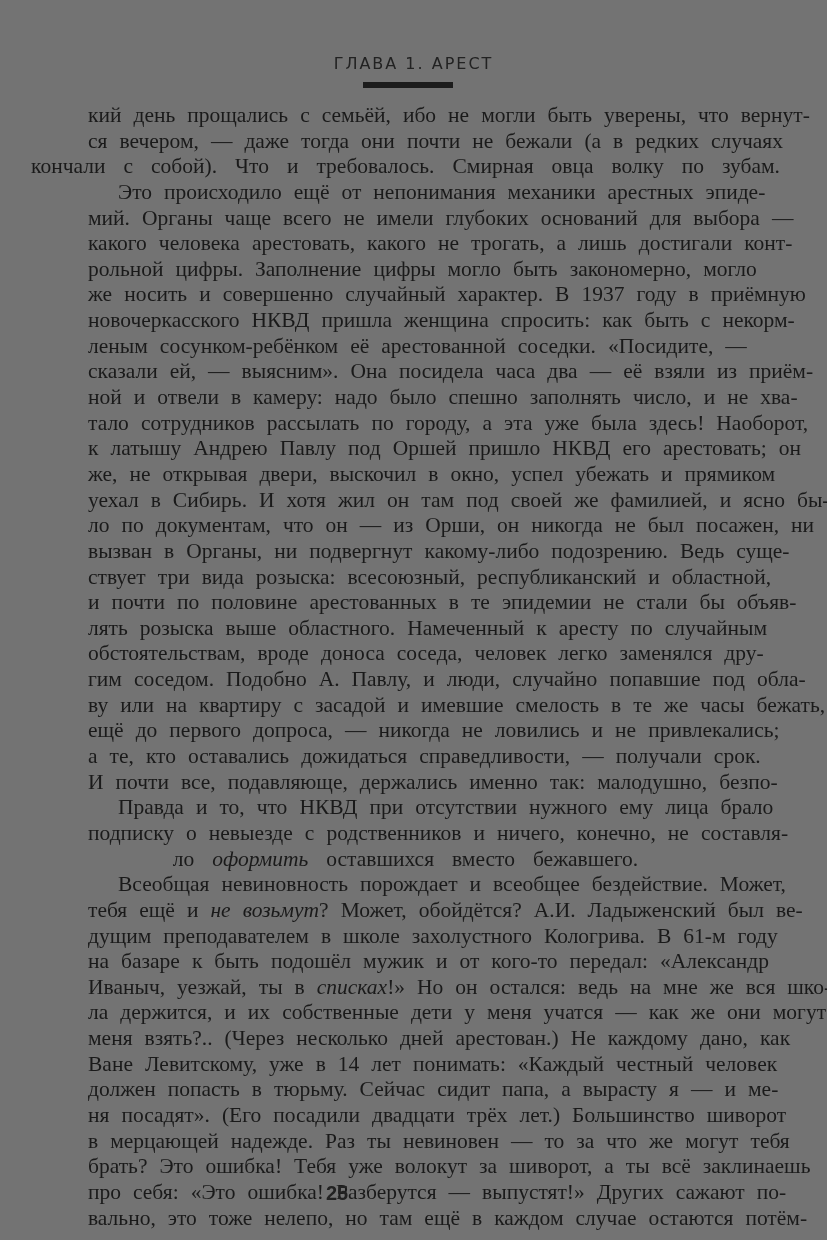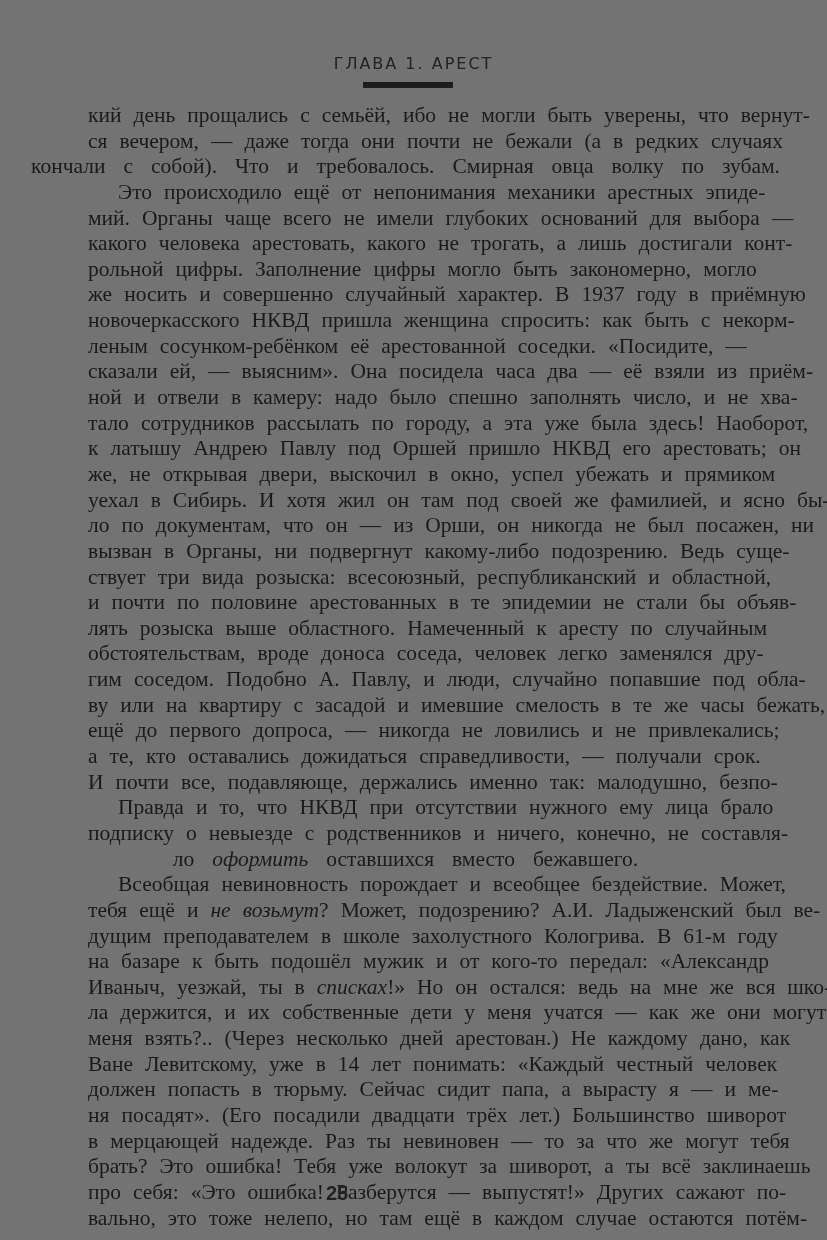--- a/index.html
+++ b/index.html
@@ -490,21 +490,21 @@
           </span>
         </div>
         <div class="line">
           <span class="line-inner">
             <span class="w">тебя</span>
             <span class="w">ещё</span>
             <span class="w">и</span>
             <span class="w"><em>не</em></span>
             <span class="w"><em>возьмут</em>?</span>
             <span class="w">Может,</span>
-            <span class="w">подозрению?</span>
+            <span class="w">обойдётся?</span>
             <span class="w">А.И.</span>
             <span class="w">Ладыженский</span>
             <span class="w">был</span>
             <span class="w">ве-</span>
           </span>
         </div>
         <div class="line">
           <span class="line-inner">
             <span class="w">дущим</span>
             <span class="w">преподавателем</span>

